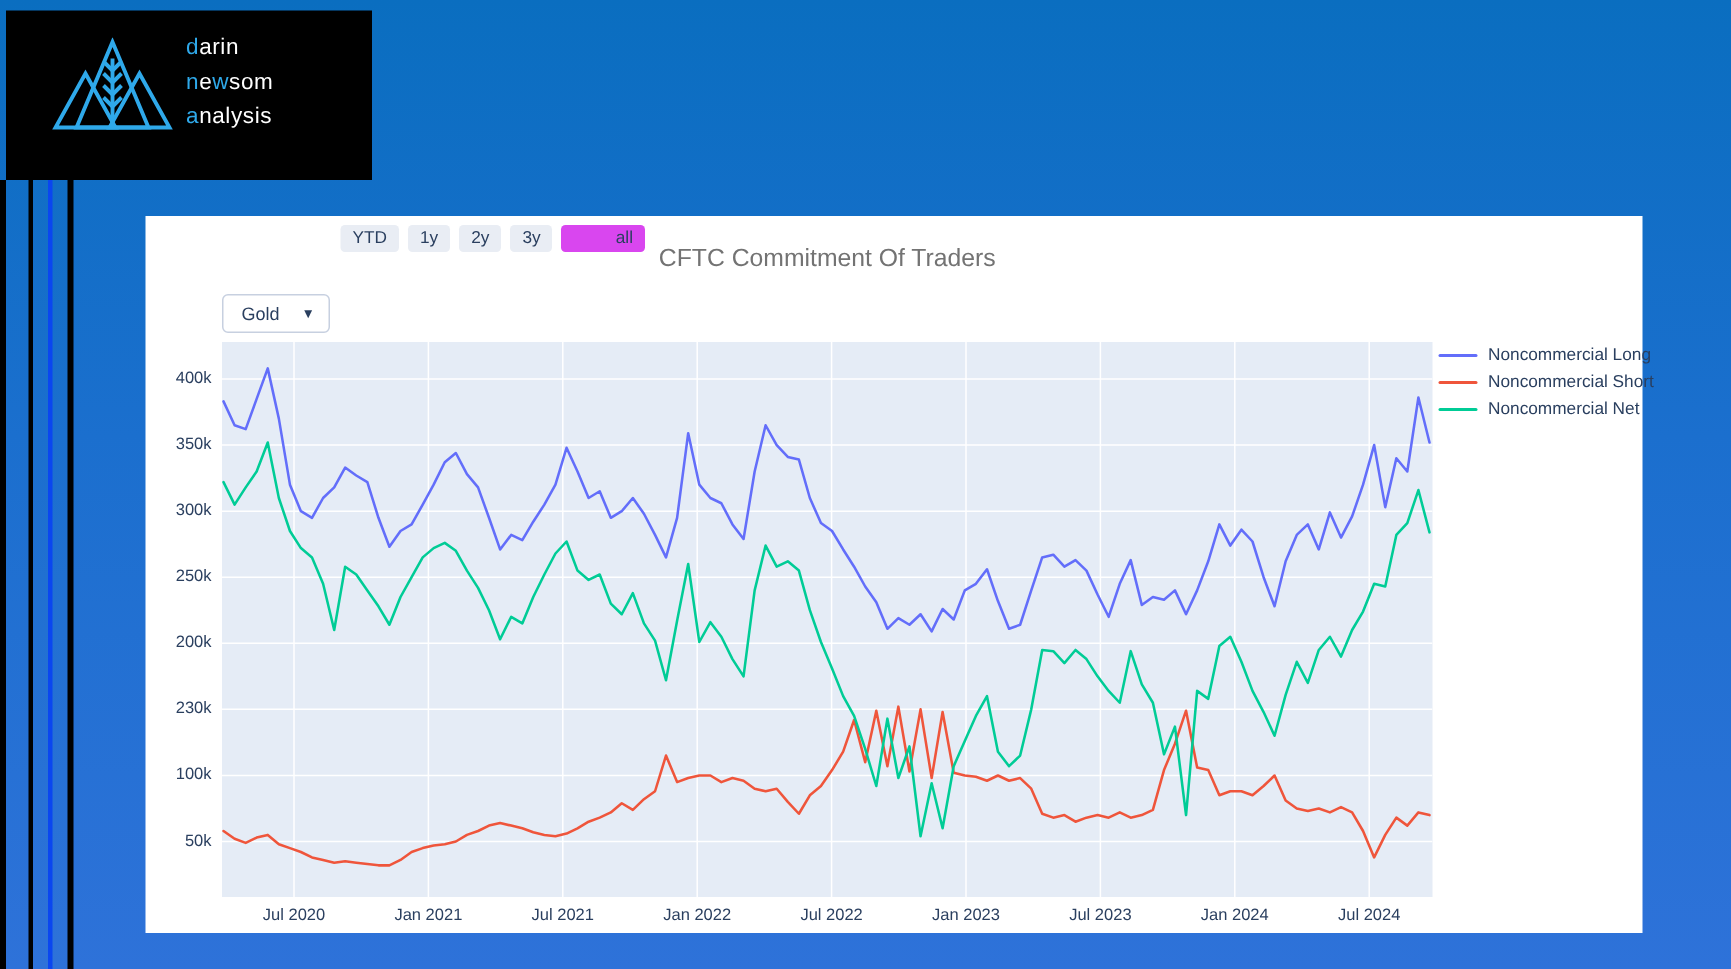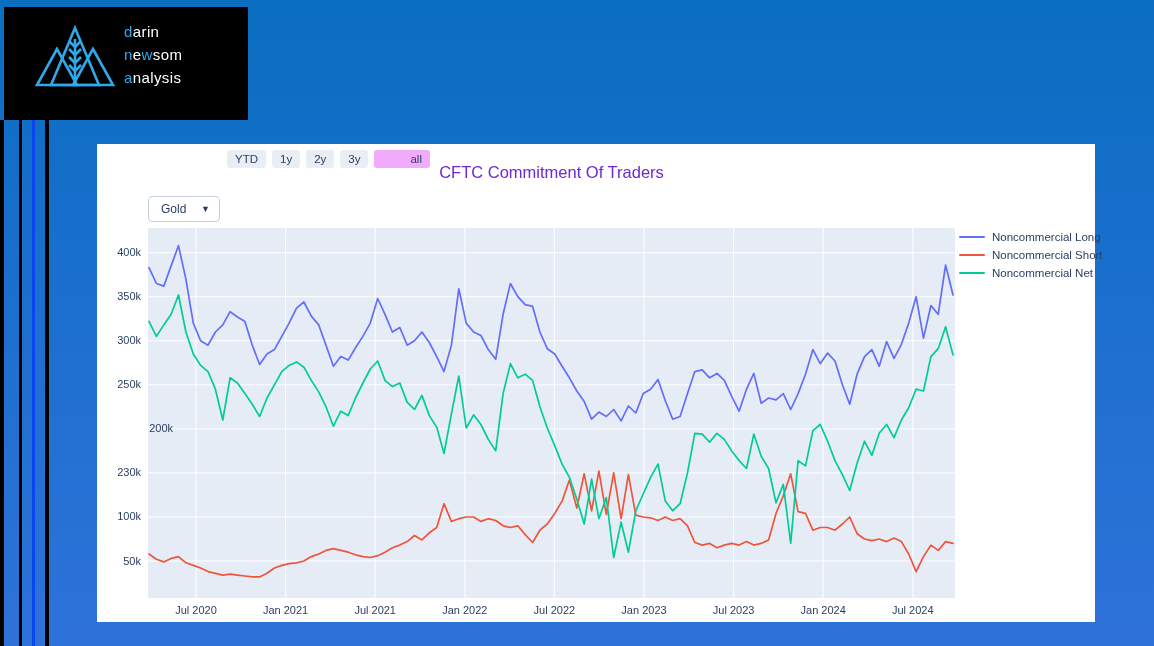--- a/index.html
+++ b/index.html
@@ -21,24 +21,24 @@
   .stripe.s2{left:19px;width:3px;background:#000;}
   .stripe.s3{left:32px;width:3px;background:#0a46f0;}
   .stripe.s4{left:45px;width:4px;background:#000;}
   
   .card{position:absolute;left:97px;top:144px;width:998px;height:478px;background:#fff;}
   
   .rangebar{position:absolute;left:130px;top:6px;display:flex;gap:6px;}
   .rbtn{background:#e9edf4;color:#2a3f5f;font-size:11.5px;line-height:18px;height:18px;
         padding:0 8px;border-radius:3px;border:none;cursor:pointer;
         font-family:"Liberation Sans","DejaVu Sans",sans-serif;}
-  .rbtn.active{background:#f0abfc;padding-left:36px;}
+  .rbtn.active{background:#d946ef;padding-left:36px;}
   
   .chart-title{position:absolute;left:51px;top:19px;width:807px;text-align:center;
-               font-size:16.5px;color:#6d28d9;}
+               font-size:16.5px;color:#737373;}
   
   .dropdown{position:absolute;left:51px;top:52px;width:72px;height:26px;background:#fff;
             border:1px solid #c7d0e0;border-radius:4px;display:flex;align-items:center;
             justify-content:space-between;padding:0 9px 0 12px;box-sizing:border-box;
             font-size:12px;color:#2a3f5f;cursor:pointer;}
   .dropdown .arrow{font-size:9px;color:#2a3f5f;}
   
   .plot{position:absolute;left:51px;top:84px;width:807px;height:370px;background:#e5ecf6;}
   .axis-layer{position:absolute;left:0;top:0;width:998px;height:478px;pointer-events:none;}
   .ytick{position:absolute;left:0;width:44px;text-align:right;font-size:11px;color:#2a3f5f;}
@@ -117,21 +117,21 @@
         <line x1="675.1999999999999" x2="675.1999999999999" y1="0" y2="370" stroke="#ffffff" stroke-width="1"></line>
         <line x1="764.8" x2="764.8" y1="0" y2="370" stroke="#ffffff" stroke-width="1"></line>
         <polyline points="1.0,39.6 8.4,55.5 15.8,58.1 23.1,37.9 30.5,17.6 37.9,51.1 45.3,95.1 52.6,112.8 60.0,117.2 67.4,104.0 74.8,96.9 82.1,83.7 89.5,89.0 96.9,93.4 104.3,117.2 111.6,136.5 119.0,126.0 126.4,121.6 133.8,108.4 141.1,95.1 148.5,80.2 155.9,74.0 163.3,88.1 170.7,96.9 178.0,117.2 185.4,138.3 192.8,128.6 200.2,132.1 207.5,119.8 214.9,108.4 222.3,95.1 229.7,70.5 237.0,86.3 244.4,104.0 251.8,99.5 259.2,117.2 266.5,112.8 273.9,104.0 281.3,114.5 288.7,128.6 296.0,143.6 303.4,117.2 310.8,60.8 318.2,95.1 325.6,104.0 332.9,107.5 340.3,121.6 347.7,131.3 355.1,86.3 362.4,55.5 369.8,68.7 377.2,76.6 384.6,78.4 391.9,104.0 399.3,120.7 406.7,126.0 414.1,138.3 421.4,149.8 428.8,163.0 436.2,173.5 443.6,191.2 450.9,184.1 458.3,188.5 465.7,181.5 473.1,192.9 480.4,178.0 487.8,185.0 495.2,165.6 502.6,161.2 510.0,151.5 517.3,172.7 524.7,191.2 532.1,188.5 539.5,165.6 546.8,143.6 554.2,141.8 561.6,149.8 569.0,145.4 576.3,152.4 583.7,168.3 591.1,183.2 598.5,161.2 605.8,145.4 613.2,175.3 620.6,170.0 628.0,171.8 635.3,165.6 642.7,181.5 650.1,165.6 657.5,146.2 664.9,121.6 672.2,135.7 679.6,125.1 687.0,133.0 694.4,156.8 701.7,176.2 709.1,146.2 716.5,128.6 723.9,121.6 731.2,138.3 738.6,113.6 746.0,130.4 753.4,116.3 760.7,95.1 768.1,68.7 775.5,110.1 782.9,77.5 790.2,86.3 797.6,37.0 805.0,67.0" fill="none" stroke="#636EFA" stroke-width="1.7" stroke-linejoin="round" stroke-linecap="round"></polyline>
         <polyline points="1.0,326.0 8.4,331.2 15.8,333.9 23.1,330.4 30.5,328.6 37.9,334.8 45.3,337.4 52.6,340.0 60.0,343.6 67.4,345.3 74.8,347.1 82.1,346.2 89.5,347.1 96.9,348.0 104.3,348.9 111.6,348.9 119.0,345.3 126.4,340.0 133.8,337.4 141.1,335.6 148.5,334.8 155.9,333.0 163.3,328.6 170.7,326.0 178.0,322.4 185.4,320.7 192.8,322.4 200.2,324.2 207.5,326.8 214.9,328.6 222.3,329.5 229.7,327.7 237.0,324.2 244.4,319.8 251.8,317.1 259.2,313.6 266.5,307.5 273.9,311.9 281.3,304.8 288.7,299.5 296.0,275.7 303.4,293.4 310.8,290.7 318.2,289.0 325.6,289.0 332.9,293.4 340.3,290.7 347.7,292.5 355.1,297.8 362.4,299.5 369.8,297.8 377.2,306.6 384.6,314.5 391.9,302.2 399.3,296.0 406.7,285.4 414.1,273.1 421.4,252.0 428.8,280.1 436.2,245.8 443.6,282.8 450.9,243.1 458.3,286.3 465.7,244.9 473.1,290.7 480.4,246.7 487.8,287.2 495.2,289.0 502.6,289.8 510.0,292.5 517.3,289.0 524.7,292.5 532.1,290.7 539.5,297.8 546.8,314.5 554.2,317.1 561.6,315.4 569.0,319.8 576.3,317.1 583.7,315.4 591.1,317.1 598.5,313.6 605.8,317.1 613.2,315.4 620.6,311.9 628.0,285.4 635.3,267.8 642.7,245.8 650.1,283.7 657.5,285.4 664.9,302.2 672.2,299.5 679.6,299.5 687.0,302.2 694.4,296.0 701.7,289.0 709.1,305.7 716.5,311.0 723.9,312.7 731.2,311.0 738.6,313.6 746.0,310.1 753.4,313.6 760.7,326.0 768.1,343.6 775.5,328.6 782.9,317.1 790.2,322.4 797.6,313.6 805.0,315.4" fill="none" stroke="#EF553B" stroke-width="1.7" stroke-linejoin="round" stroke-linecap="round"></polyline>
         <polyline points="1.0,93.4 8.4,108.4 15.8,96.9 23.1,86.3 30.5,67.0 37.9,104.0 45.3,126.0 52.6,137.4 60.0,143.6 67.4,161.2 74.8,192.0 82.1,149.8 89.5,155.0 96.9,165.6 104.3,176.2 111.6,188.5 119.0,170.0 126.4,156.8 133.8,143.6 141.1,137.4 148.5,133.9 155.9,139.2 163.3,152.4 170.7,163.9 178.0,178.8 185.4,198.2 192.8,183.2 200.2,187.6 207.5,170.0 214.9,155.0 222.3,141.0 229.7,133.0 237.0,152.4 244.4,158.6 251.8,155.0 259.2,174.4 266.5,181.5 273.9,167.4 281.3,187.6 288.7,199.1 296.0,225.5 303.4,185.9 310.8,148.0 318.2,200.0 325.6,186.8 332.9,196.5 340.3,211.4 347.7,222.9 355.1,165.6 362.4,135.7 369.8,149.8 377.2,146.2 384.6,152.4 391.9,178.8 399.3,200.0 406.7,217.6 414.1,236.1 421.4,249.3 428.8,271.3 436.2,296.0 443.6,251.1 450.9,290.7 458.3,269.6 465.7,329.5 473.1,294.2 480.4,324.2 487.8,282.8 495.2,266.0 502.6,249.3 510.0,236.1 517.3,273.1 524.7,282.8 532.1,275.7 539.5,244.9 546.8,205.3 554.2,206.1 561.6,214.1 569.0,205.3 576.3,211.4 583.7,222.9 591.1,232.6 598.5,240.5 605.8,206.1 613.2,228.2 620.6,240.5 628.0,274.9 635.3,256.4 642.7,315.4 650.1,232.6 657.5,237.9 664.9,202.6 672.2,196.5 679.6,213.2 687.0,232.6 694.4,246.7 701.7,262.5 709.1,235.2 716.5,213.2 723.9,227.3 731.2,205.3 738.6,196.5 746.0,209.7 753.4,192.0 760.7,179.7 768.1,161.2 775.5,163.0 782.9,128.6 790.2,120.7 797.6,98.7 805.0,126.9" fill="none" stroke="#00CC96" stroke-width="1.7" stroke-linejoin="round" stroke-linecap="round"></polyline>
       </svg></div>
   <div class="axis-layer">
       <div class="ytick" style="top: 410.5px;">50k</div>
       <div class="ytick" style="top: 366.452px;">100k</div>
       <div class="ytick" style="top: 322.405px;">230k</div>
-      <div class="ytick" style="top: 278.357px; padding-left: 32px;">200k</div>
+      <div class="ytick" style="top: 278.357px;">200k</div>
       <div class="ytick" style="top: 234.31px;">250k</div>
       <div class="ytick" style="top: 190.262px;">300k</div>
       <div class="ytick" style="top: 146.214px;">350k</div>
       <div class="ytick" style="top: 102.167px;">400k</div>
       <div class="xtick" style="left: 59px;">Jul 2020</div>
       <div class="xtick" style="left: 148.6px;">Jan 2021</div>
       <div class="xtick" style="left: 238.2px;">Jul 2021</div>
       <div class="xtick" style="left: 327.8px;">Jan 2022</div>
       <div class="xtick" style="left: 417.4px;">Jul 2022</div>
       <div class="xtick" style="left: 507px;">Jan 2023</div>

